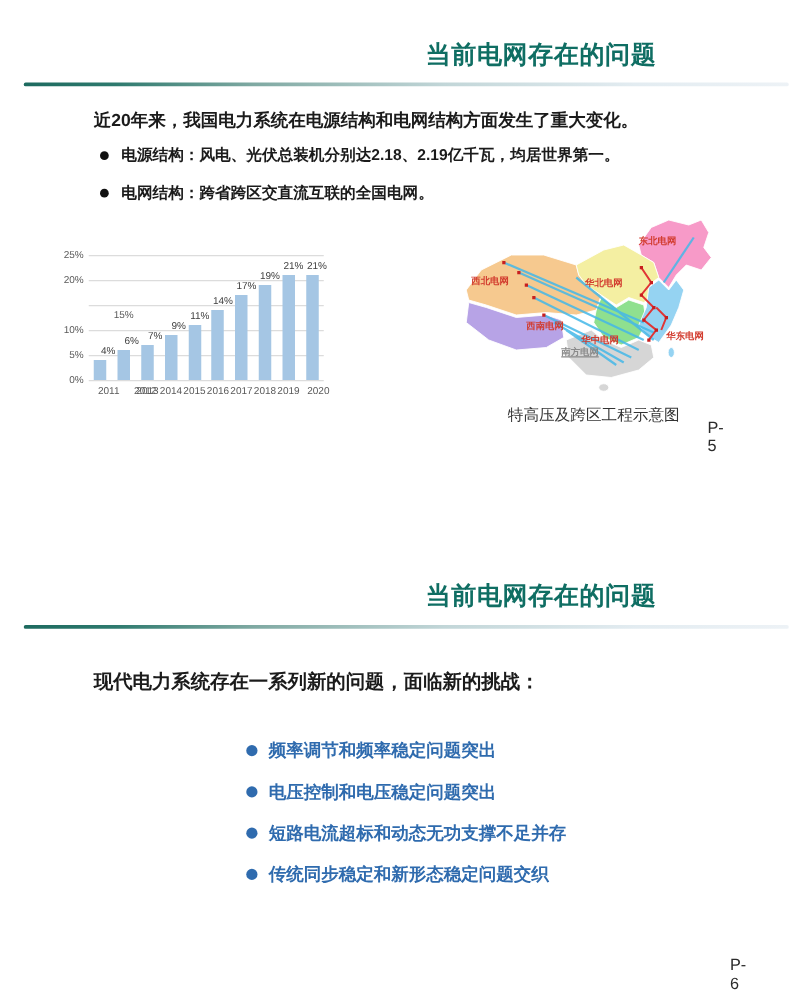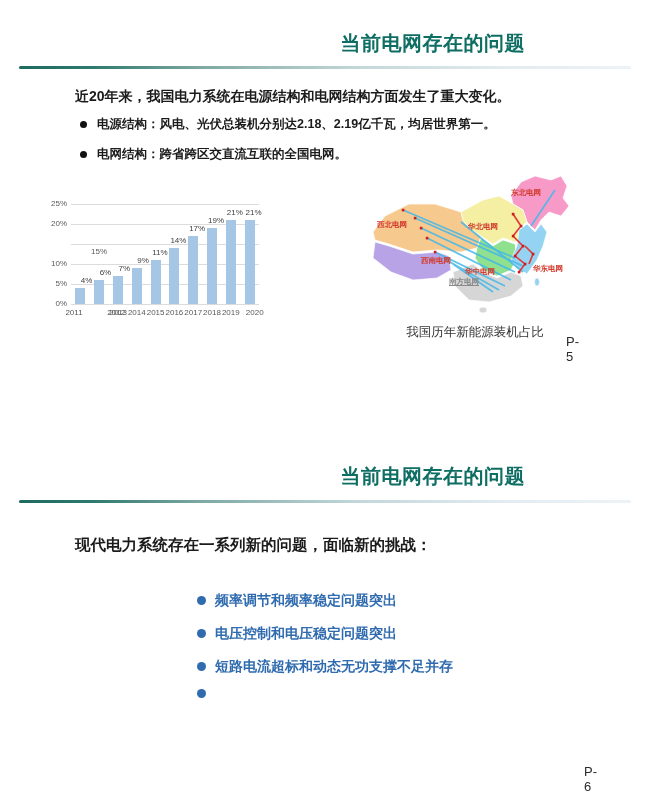--- a/index.html
+++ b/index.html
@@ -66,21 +66,21 @@
           <div class="gridline" style="top: 80px; left: 26px; width: 188px;"></div>
           <div class="ytick" style="top: 75px;">10%</div>
           <div class="gridline" style="top: 60px; left: 26px; width: 188px;"></div>
           <div class="ytick" style="top: 63px; margin-left: 40px;">15%</div>
           <div class="gridline" style="top: 40px; left: 26px; width: 188px;"></div>
           <div class="ytick" style="top: 35px;">20%</div>
           <div class="gridline" style="top: 20px; left: 26px; width: 188px;"></div>
           <div class="ytick" style="top: 15px;">25%</div>
           <div class="bar" style="left: 30.4px; top: 104px; height: 16px; background: rgb(165, 198, 228);"></div>
           <div class="vlabel" style="left: 23.4px; top: 92px;">4%</div>
-          <div class="xlabel" style="left: 15px; top: 124px;">2011</div>
+          <div class="xlabel" style="left: 28px; top: 124px;">2011</div>
           <div class="bar" style="left: 49.2px; top: 96px; height: 24px; background: rgb(165, 198, 228);"></div>
           <div class="vlabel" style="left: 42.2px; top: 84px;">6%</div>
           <div class="xlabel" style="left: 40.2px; top: 124px; padding-left: 17px;">2012</div>
           <div class="bar" style="left: 68px; top: 92px; height: 28px; background: rgb(165, 198, 228);"></div>
           <div class="vlabel" style="left: 61px; top: 80px;">7%</div>
           <div class="xlabel" style="left: 59px; top: 124px;">2013</div>
           <div class="bar" style="left: 86.8px; top: 84px; height: 36px; background: rgb(165, 198, 228);"></div>
           <div class="vlabel" style="left: 79.8px; top: 72px;">9%</div>
           <div class="xlabel" style="left: 77.8px; top: 124px;">2014</div>
           <div class="bar" style="left: 105.6px; top: 76px; height: 44px; background: rgb(165, 198, 228);"></div>
@@ -150,21 +150,21 @@
           </g>
         </svg>
         <span class="map-label" style="left: 12px; top: 48px; color: rgb(210, 59, 46);">西北电网</span>
         <span class="map-label" style="left: 146px; top: 16px; color: rgb(210, 59, 46);">东北电网</span>
         <span class="map-label" style="left: 103px; top: 50px; color: rgb(210, 59, 46);">华北电网</span>
         <span class="map-label" style="left: 56px; top: 84px; color: rgb(210, 59, 46);">西南电网</span>
         <span class="map-label" style="left: 100px; top: 95px; color: rgb(210, 59, 46);">华中电网</span>
         <span class="map-label" style="left: 168px; top: 92px; color: rgb(210, 59, 46);">华东电网</span>
         <span class="map-label" style="left: 84px; top: 105px; color: rgb(138, 138, 138); text-decoration: underline;">南方电网</span>
       </div>
-      <figcaption class="figcap">我国历年新能源装机占比</figcaption>
+      <figcaption class="figcap">特高压及跨区工程示意图</figcaption>
     </figure>
 
     <div class="pageno" style="left:566px;top:334px;">P-5</div>
   </section>
 
   <section class="slide" id="slide2" style="top:433px;height:367px;">
     <h1 class="slide-title" style="top:30px;">当前电网存在的问题</h1>
     <div class="title-rule" style="top:67px;"></div>
 
     <p class="intro" style="top:102px;font-size:15.5px;">现代电力系统存在一系列新的问题，面临新的挑战：</p>
@@ -177,18 +177,19 @@
       <li>
         <span class="dot"></span>
         <span>电压控制和电压稳定问题突出</span>
       </li>
       <li>
         <span class="dot"></span>
         <span>短路电流超标和动态无功支撑不足并存</span>
       </li>
       <li>
         <span class="dot"></span>
+        <span>传统同步稳定和新形态稳定问题交织</span>
       </li>
     </ul>
 
     <div class="pageno" style="left:584px;top:331px;">P-6</div>
   </section>
 </div>
 
 </body></html>

